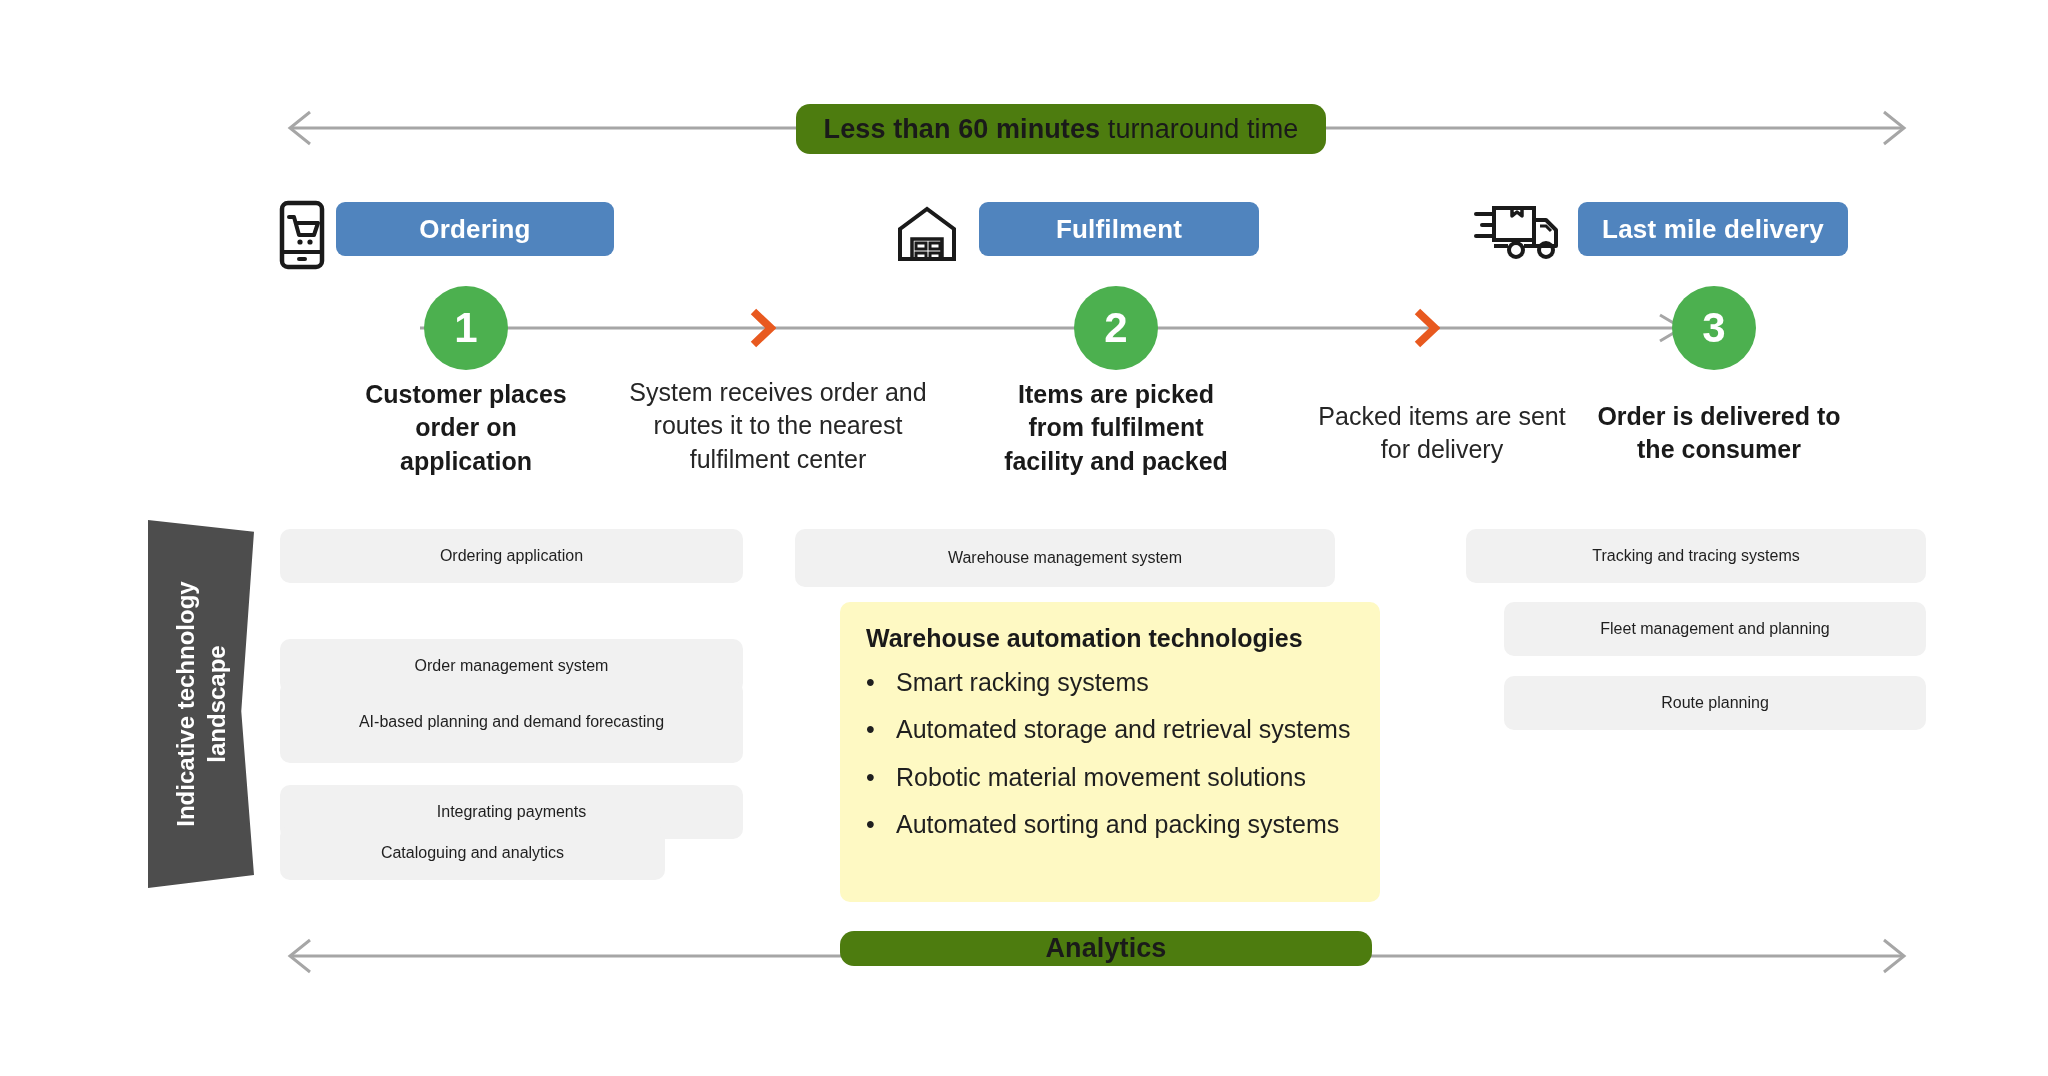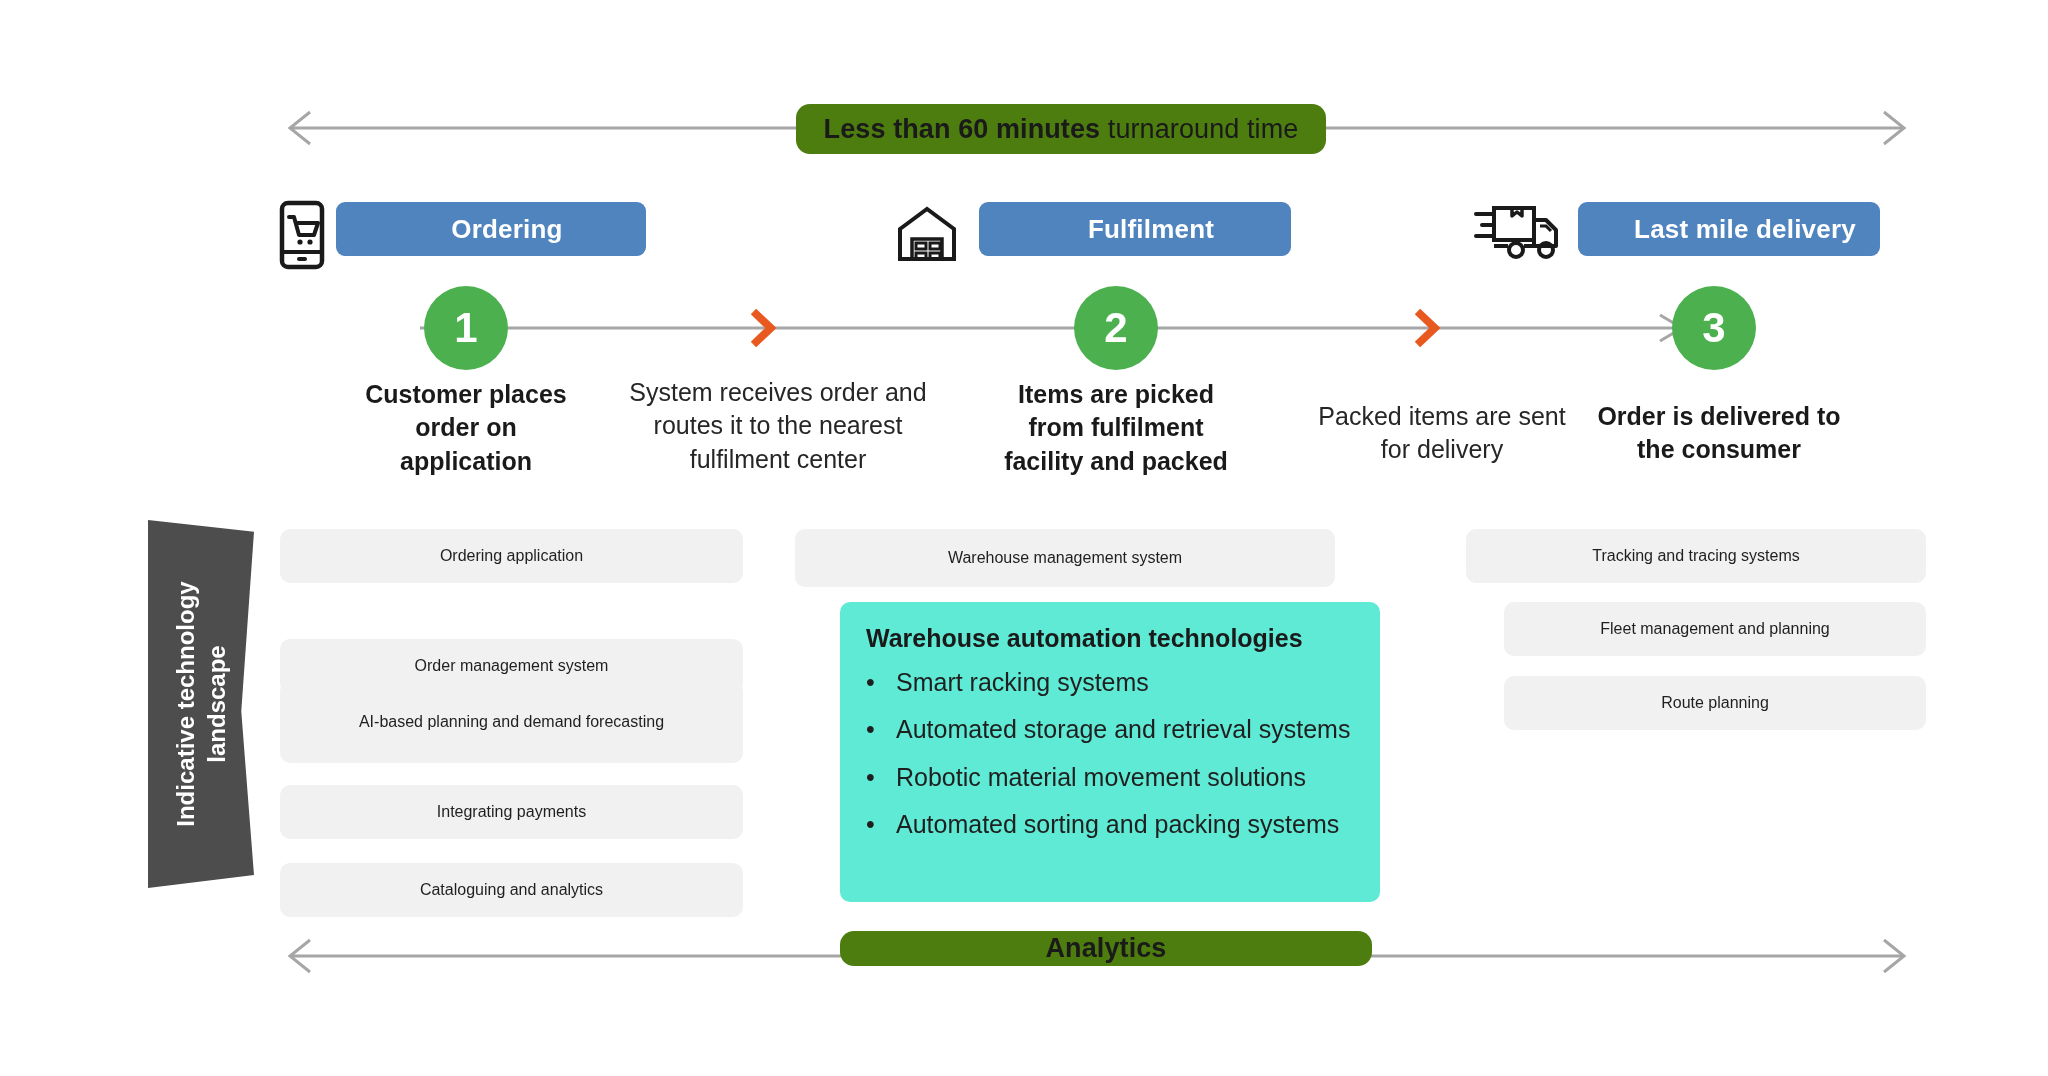--- a/index.html
+++ b/index.html
@@ -47,21 +47,20 @@
     height: 54px;
     border-radius: 9px;
     background: #5084be;
     color: #ffffff;
     font-size: 26px;
     font-weight: bold;
     display: flex;
     align-items: center;
     justify-content: center;
     letter-spacing: 0.2px;
-    padding-left: 32px;
   }
   .stage-icon {
     position: absolute;
     display: block;
   }
   .step-circle {
     position: absolute;
     width: 84px;
     height: 84px;
     border-radius: 50%;
@@ -134,21 +133,21 @@
     align-items: center;
     justify-content: center;
     text-align: center;
     font-size: 16px;
     color: #1f1f1f;
     line-height: 1.3;
     padding: 4px 14px;
   }
   .card-block {
     position: absolute;
-    background: #5eead4;
+    background: #fef9c3;
     border-radius: 10px;
     box-sizing: border-box;
     padding: 22px 26px 8px 26px;
   }
   .card-block-title {
     font-size: 25px;
     font-weight: bold;
     color: #1a1a1a;
     margin-bottom: 14px;
   }
@@ -264,21 +263,21 @@
   </div>
   <div class="card" style="left:280px;top:639px;width:463px;height:54px;">
     <span>Order management system</span>
   </div>
   <div class="card" style="left:280px;top:681px;width:463px;height:82px;">
     <span>AI-based planning and demand forecasting</span>
   </div>
   <div class="card" style="left:280px;top:785px;width:463px;height:54px;">
     <span>Integrating payments</span>
   </div>
-  <div class="card" style="left:280px;top:863px;width:463px;height:54px;align-items:center;">
+  <div class="card" style="left:280px;top:826px;width:385px;height:54px;align-items:center;">
     <span>Cataloguing and analytics</span>
   </div>
 
   <div class="card" style="left:795px;top:529px;width:540px;height:58px;">
     <span>Warehouse management system</span>
   </div>
 
   <div class="card-block" style="left:840px;top:602px;width:540px;height:300px;">
     <div class="card-block-title">Warehouse automation technologies</div>
 

